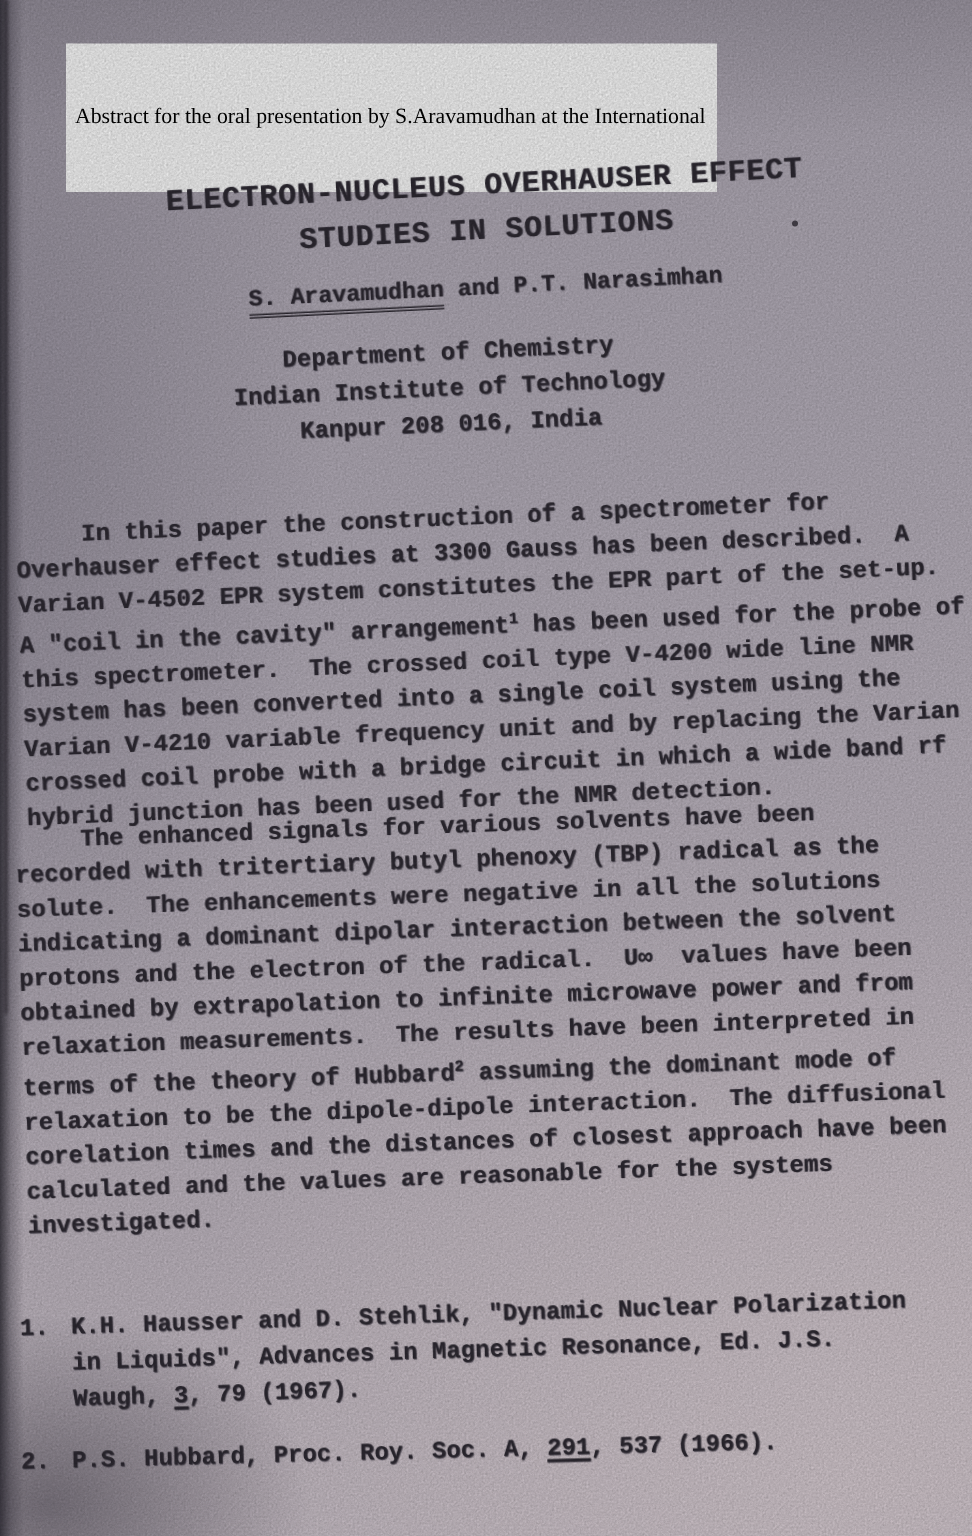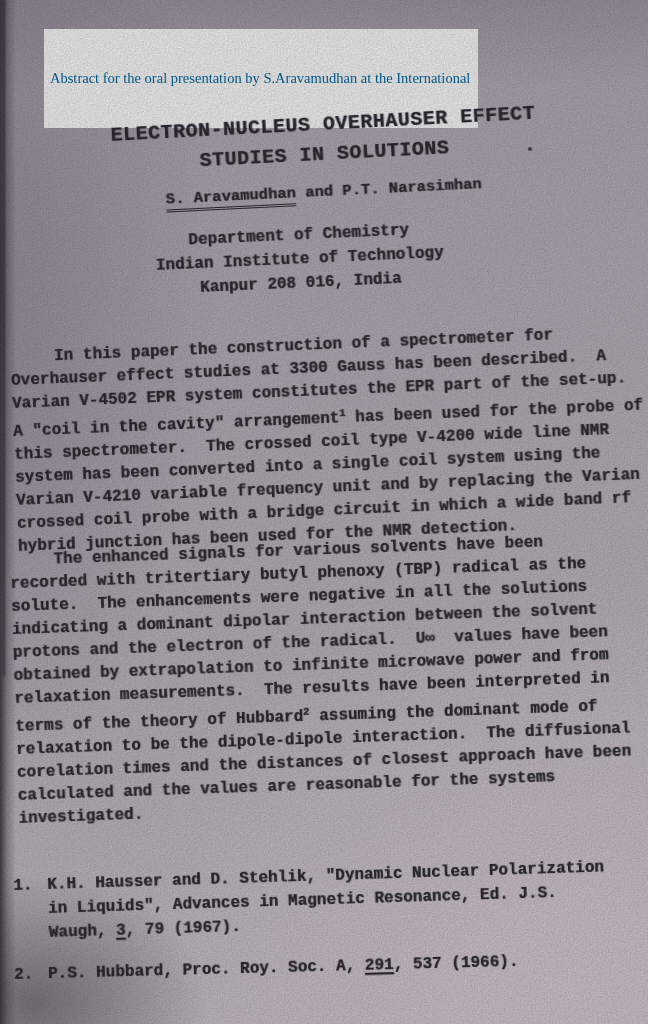--- a/index.html
+++ b/index.html
@@ -31,21 +31,21 @@
   .top-shade {
     position: absolute; top: 0; left: 0; width: 100%; height: 92px;
     background: linear-gradient(180deg, rgba(116,110,122,0.30) 0%, rgba(116,110,122,0) 100%);
   }
   .grain { position: absolute; inset: 0; pointer-events: none; mix-blend-mode: multiply; }
 
   
   .annotation {
     position: absolute; left: 44px; top: 29px;
     background: #ffffff;
-    color: #0369a1;
+    color: #000000;
     font-family: "Liberation Serif", serif;
     font-size: 14.5px; line-height: 18px;
     padding: 4px 8px 5px 6px;
     white-space: pre;
   }
   
   .page-code {
     position: absolute; top: 12px; right: 16px;
     font-family: "DejaVu Sans", sans-serif;
     font-size: 25px; font-weight: 500;

